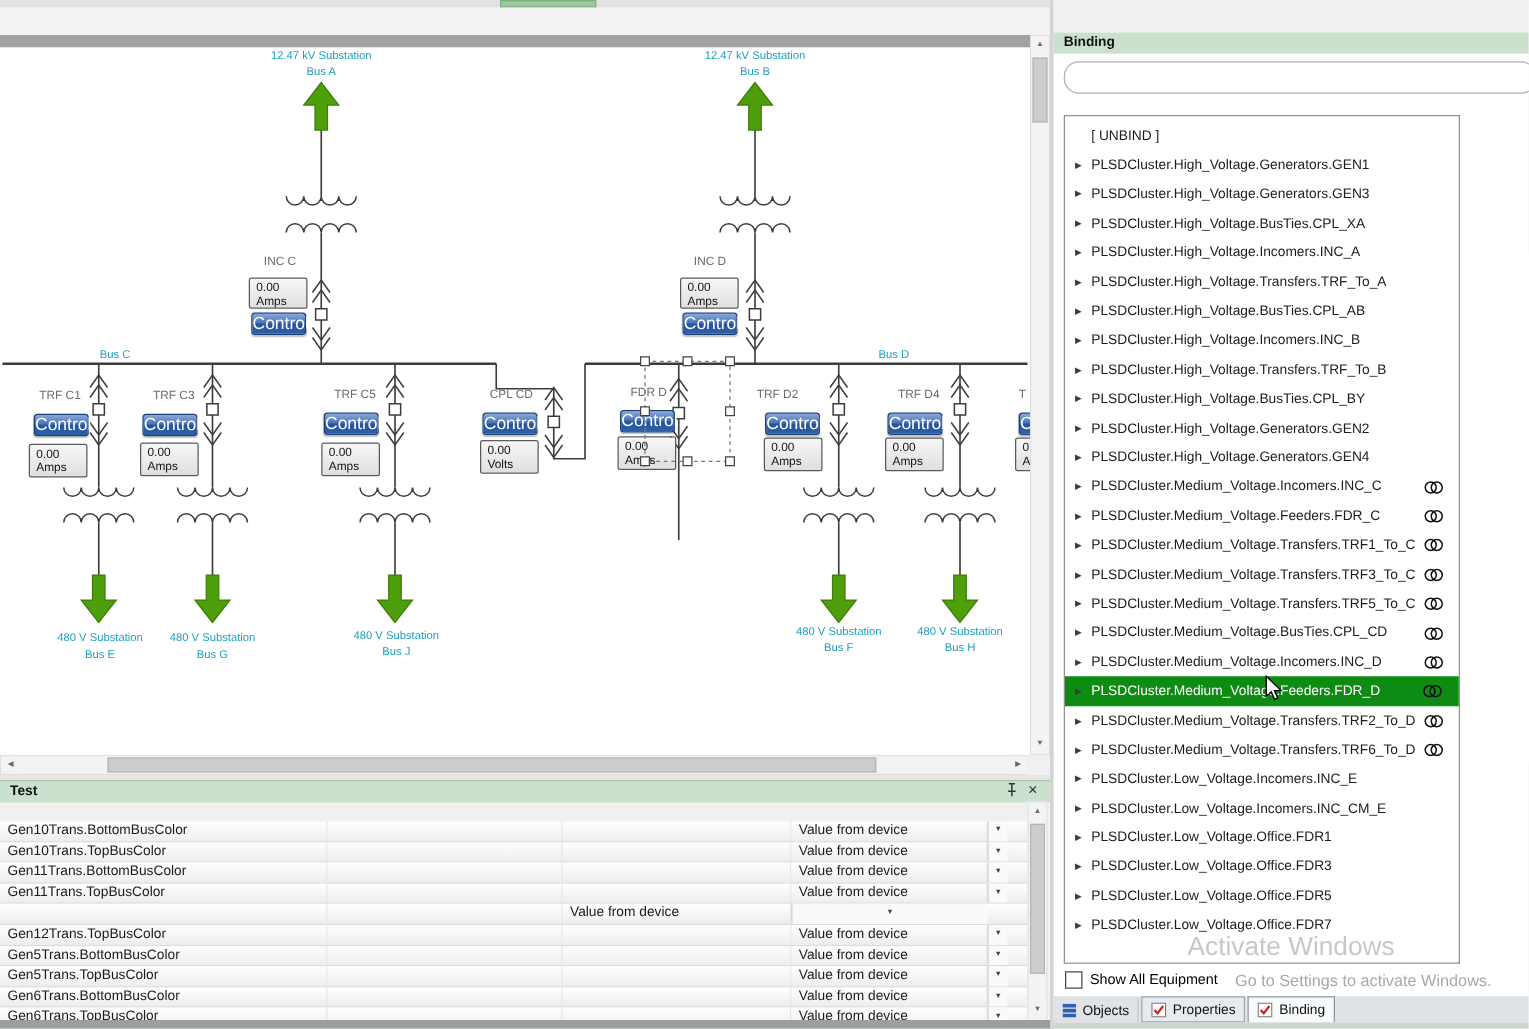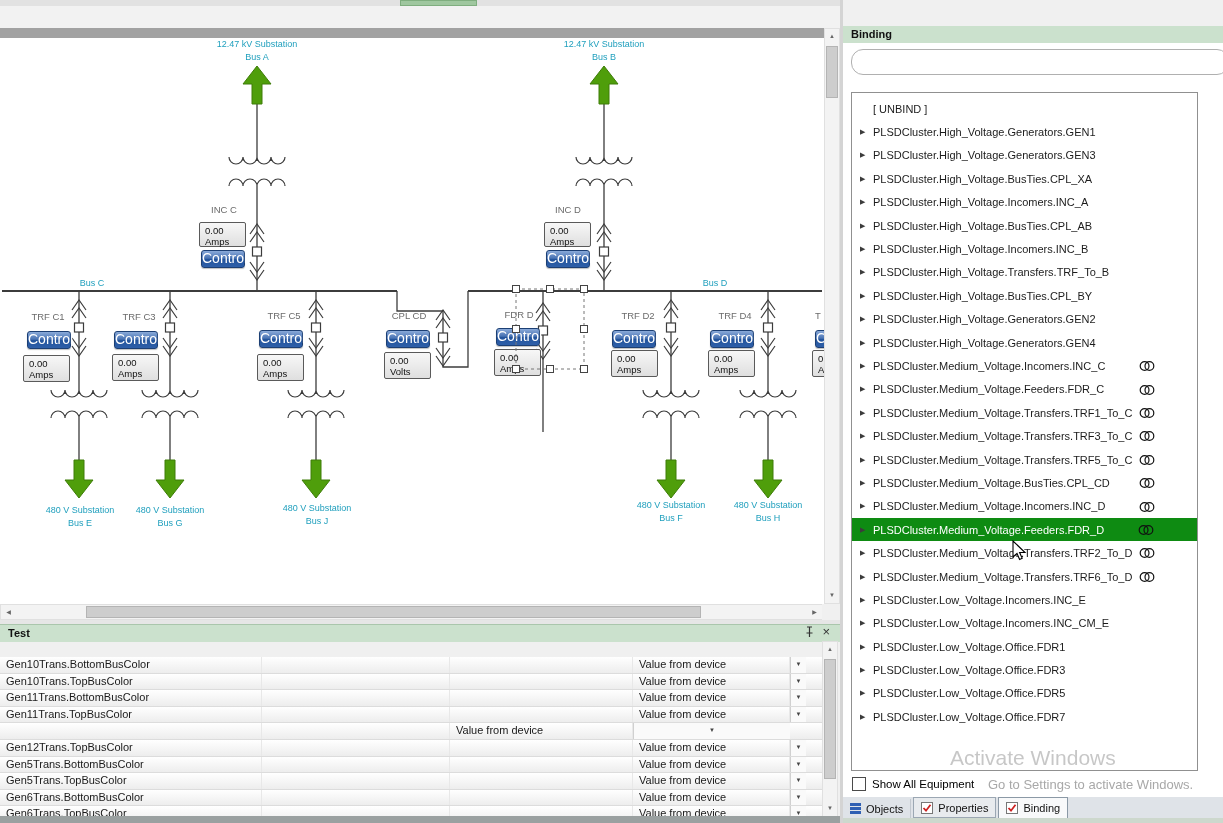--- a/index.html
+++ b/index.html
@@ -40,21 +40,21 @@
   .combo-btn{font-size:6px;color:#444;text-align:center;line-height:15px;background:#fafafa;border-left:1px solid #d0d0d0}
   #test-graybar{left:0;top:816px;width:843px;height:7px;background:#9aa0a0}
   .sort-icon{position:absolute;right:6px;top:4px;font-size:7px;color:#999}
   
   #rpanel{left:843px;top:0;width:380px;height:823px;background:#ffffff}
   #rpanel-top{position:absolute;left:0;top:0;width:380px;height:26px;background:#f0f0f0}
   #binding-header{position:absolute;left:0;top:26px;width:380px;height:17px;background:#cbe1cd}
   #binding-title{position:absolute;left:8px;top:2px;font-size:11px;font-weight:600;color:#111}
   #binding-search{position:absolute;left:8px;top:49px;width:356px;height:24px;border:1px solid #b0b0b0;
     border-radius:12px;font-size:11px;padding:0 10px;outline:none;background:#fff}
-  #binding-list{position:absolute;left:8px;top:92px;width:347px;height:679px;border:1px solid #909090;
+  #binding-list{position:absolute;left:8px;top:92px;width:317px;height:679px;border:1px solid #909090;
     background:#fff;overflow:hidden;padding-top:4px;box-sizing:border-box}
   .bind-item{height:23.4px;display:flex;align-items:center;position:relative;font-size:11px;color:#1c1c1c;padding-left:8px;cursor:default}
   .bind-item .expander{width:13px;font-size:7px;color:#3c3c3c}
   .bind-item .blabel{white-space:nowrap}
   .bind-item .eye{position:absolute;left:287px;top:6px;color:#111}
   .bind-item.selected{background:#0e8b12;color:#fff;margin-left:-1px;padding-left:9px;width:369px}
   #wm1{position:absolute;left:107px;top:746px;font-size:21px;color:rgba(130,130,130,.45);z-index:5;white-space:nowrap}
   #wm2{position:absolute;left:145px;top:777px;font-size:13px;color:#a8a8a8;z-index:5;white-space:nowrap}
   #showall-row{position:absolute;left:9px;top:775px;height:18px;display:flex;align-items:center;z-index:6}
   #showall-box{width:12px;height:12px;border:1px solid #4a4a4a;background:#fff;margin-right:6px}
@@ -197,21 +197,21 @@
         <div class="meter" style="left: 384px; top: 314px; height: 27px;">
           <div>0.00</div>
           <div>Volts</div>
         </div>
         <div class="dev-label" style="left: 519px; top: 271px;">FDR D</div>
         <div class="ctrl-btn" style="left: 496px; top: 290px;">Control</div>
         <div class="meter" style="left: 494px; top: 311px; height: 27px;">
           <div>0.00</div>
           <div>Amps</div>
         </div>
-        <div class="dev-label" style="left: 638px; top: 272px;">TRF D2</div>
+        <div class="dev-label" style="left: 622px; top: 272px;">TRF D2</div>
         <div class="ctrl-btn" style="left: 612px; top: 292px;">Control</div>
         <div class="meter" style="left: 611px; top: 312px; height: 27px;">
           <div>0.00</div>
           <div>Amps</div>
         </div>
         <div class="dev-label" style="left: 735px; top: 272px;">TRF D4</div>
         <div class="ctrl-btn" style="left: 710px; top: 292px;">Control</div>
         <div class="meter" style="left: 708px; top: 312px; height: 27px;">
           <div>0.00</div>
           <div>Amps</div>
@@ -386,20 +386,24 @@
         <div class="bind-item">
           <span class="expander">▶</span>
           <span class="blabel">PLSDCluster.High_Voltage.BusTies.CPL_XA</span>
         </div>
         <div class="bind-item">
           <span class="expander">▶</span>
           <span class="blabel">PLSDCluster.High_Voltage.Incomers.INC_A</span>
         </div>
         <div class="bind-item">
           <span class="expander">▶</span>
+          <span class="blabel">PLSDCluster.High_Voltage.Transfers.TRF_To_A</span>
+        </div>
+        <div class="bind-item">
+          <span class="expander">▶</span>
           <span class="blabel">PLSDCluster.High_Voltage.BusTies.CPL_AB</span>
         </div>
         <div class="bind-item">
           <span class="expander">▶</span>
           <span class="blabel">PLSDCluster.High_Voltage.Incomers.INC_B</span>
         </div>
         <div class="bind-item">
           <span class="expander">▶</span>
           <span class="blabel">PLSDCluster.High_Voltage.Transfers.TRF_To_B</span>
         </div>

